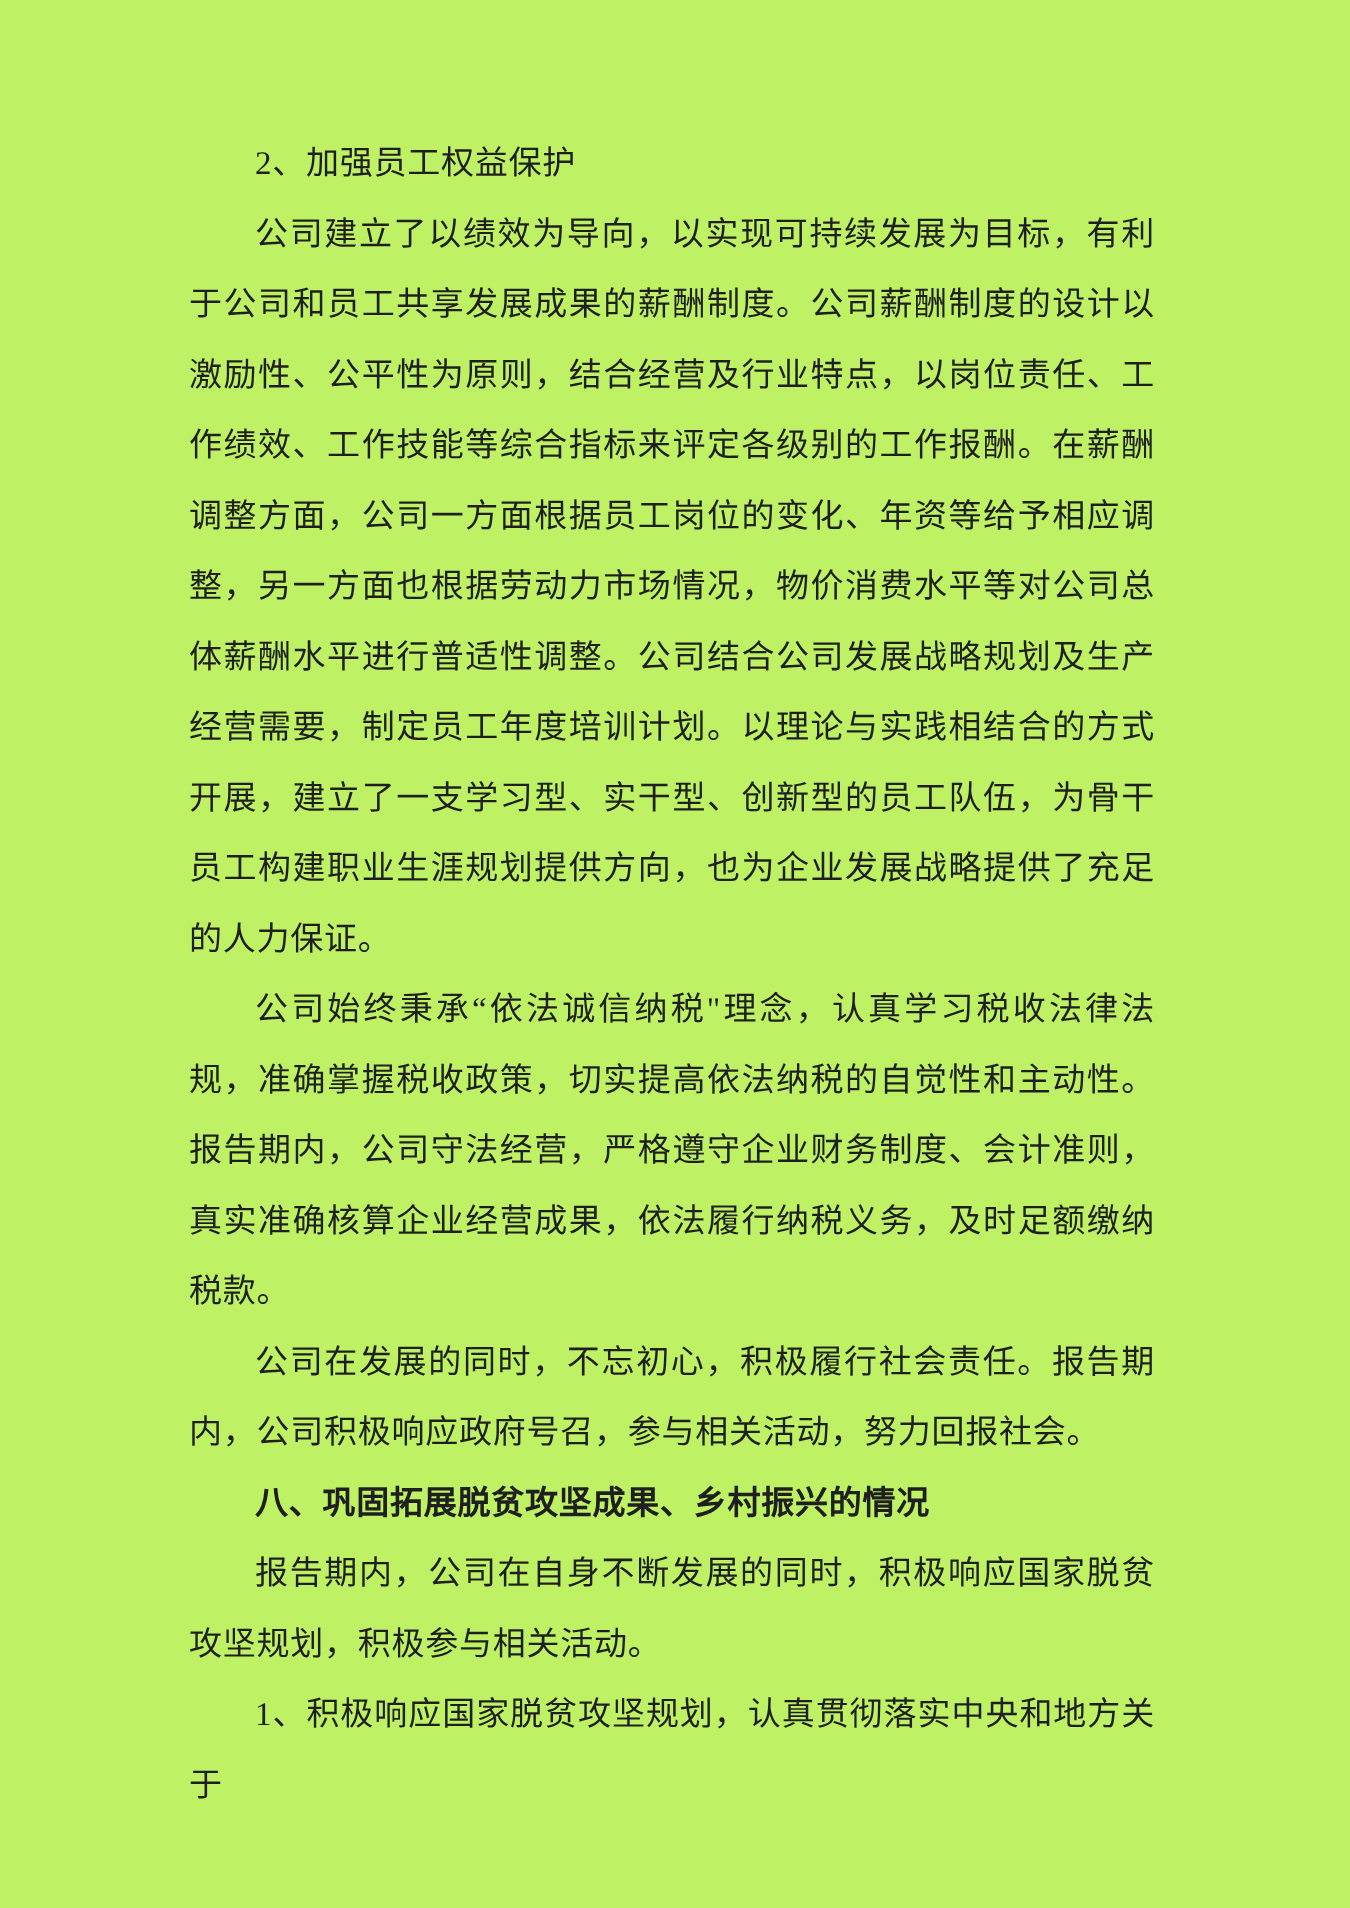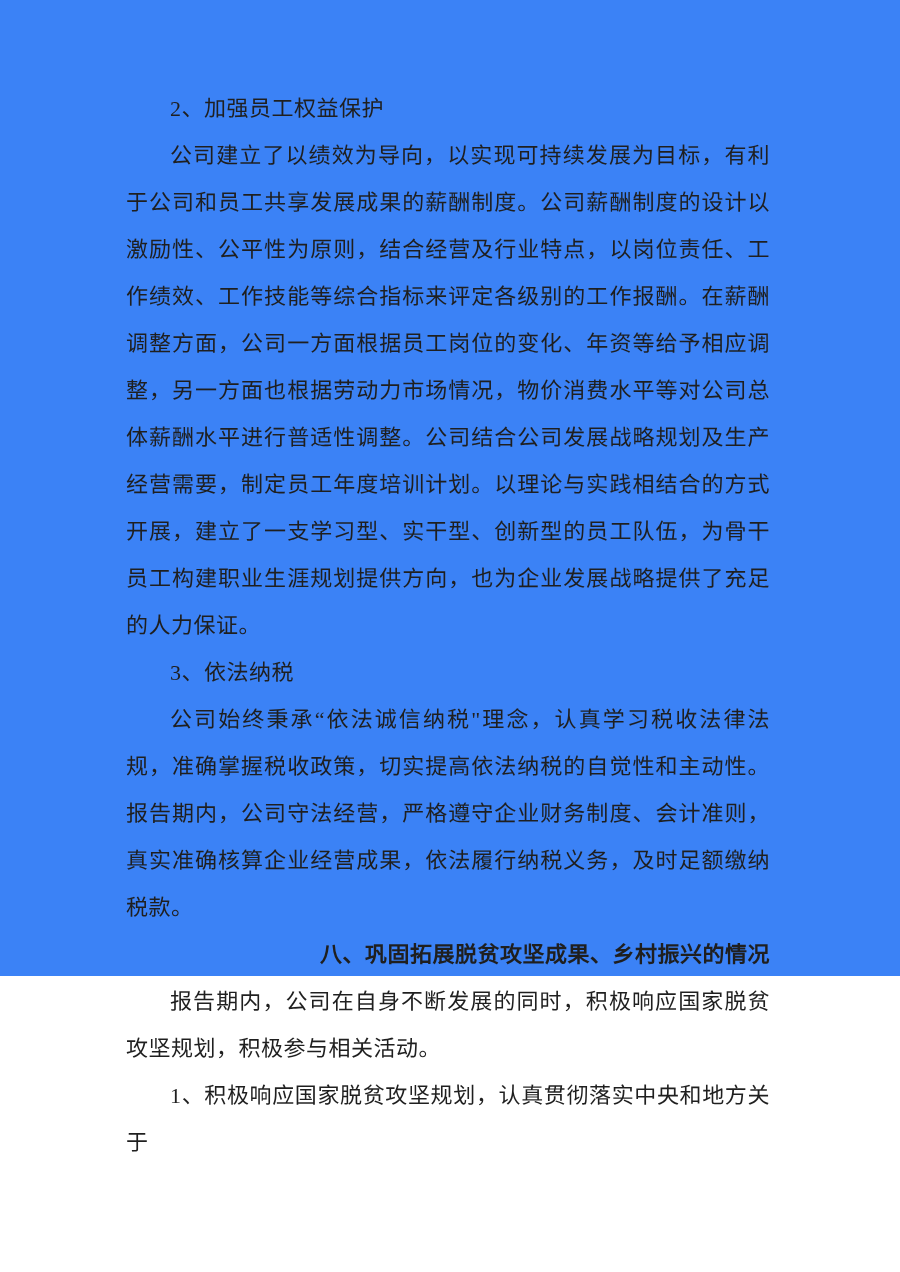--- a/index.html
+++ b/index.html
@@ -12,22 +12,22 @@
     height: 1272px;
     position: relative;
     overflow: hidden;
     font-family: "Liberation Serif", "DejaVu Serif", serif;
   }
   .doc-page {
     position: absolute;
     left: 0;
     top: 0;
     width: 900px;
-    height: 976px;
-    background: #3b82f6;
+    height: 1272px;
+    background: #bef264;
   }
   .doc-content {
     position: absolute;
     left: 126px;
     top: 85px;
     width: 644px;
   }
   .doc-content p {
     margin: 0;
     padding: 0;
@@ -35,32 +35,32 @@
     line-height: 47px;
     color: #1f1f1f;
     text-align: justify;
     text-justify: inter-ideograph;
     text-indent: 2em;
     letter-spacing: 0.5px;
     word-break: break-all;
   }
   .doc-content p.bold-heading {
     font-weight: 700;
-    text-align: right;
+    text-align: left;
   }
   .doc-content p.subheading {
     text-align: left;
   }
 </style>
 </head>
 <body>
 
 <div class="doc-page">
   <div class="doc-content">
     <p class="subheading">2、加强员工权益保护</p>
     <p>公司建立了以绩效为导向，以实现可持续发展为目标，有利于公司和员工共享发展成果的薪酬制度。公司薪酬制度的设计以激励性、公平性为原则，结合经营及行业特点，以岗位责任、工作绩效、工作技能等综合指标来评定各级别的工作报酬。在薪酬调整方面，公司一方面根据员工岗位的变化、年资等给予相应调整，另一方面也根据劳动力市场情况，物价消费水平等对公司总体薪酬水平进行普适性调整。公司结合公司发展战略规划及生产经营需要，制定员工年度培训计划。以理论与实践相结合的方式开展，建立了一支学习型、实干型、创新型的员工队伍，为骨干员工构建职业生涯规划提供方向，也为企业发展战略提供了充足的人力保证。</p>
-    <p class="subheading">3、依法纳税</p>
     <p>公司始终秉承“依法诚信纳税"理念，认真学习税收法律法规，准确掌握税收政策，切实提高依法纳税的自觉性和主动性。报告期内，公司守法经营，严格遵守企业财务制度、会计准则，真实准确核算企业经营成果，依法履行纳税义务，及时足额缴纳税款。</p>
+    <p>公司在发展的同时，不忘初心，积极履行社会责任。报告期内，公司积极响应政府号召，参与相关活动，努力回报社会。</p>
     <p class="bold-heading">八、巩固拓展脱贫攻坚成果、乡村振兴的情况</p>
     <p>报告期内，公司在自身不断发展的同时，积极响应国家脱贫攻坚规划，积极参与相关活动。</p>
     <p>1、积极响应国家脱贫攻坚规划，认真贯彻落实中央和地方关于</p>
   </div>
 </div>
 
 </body></html>

